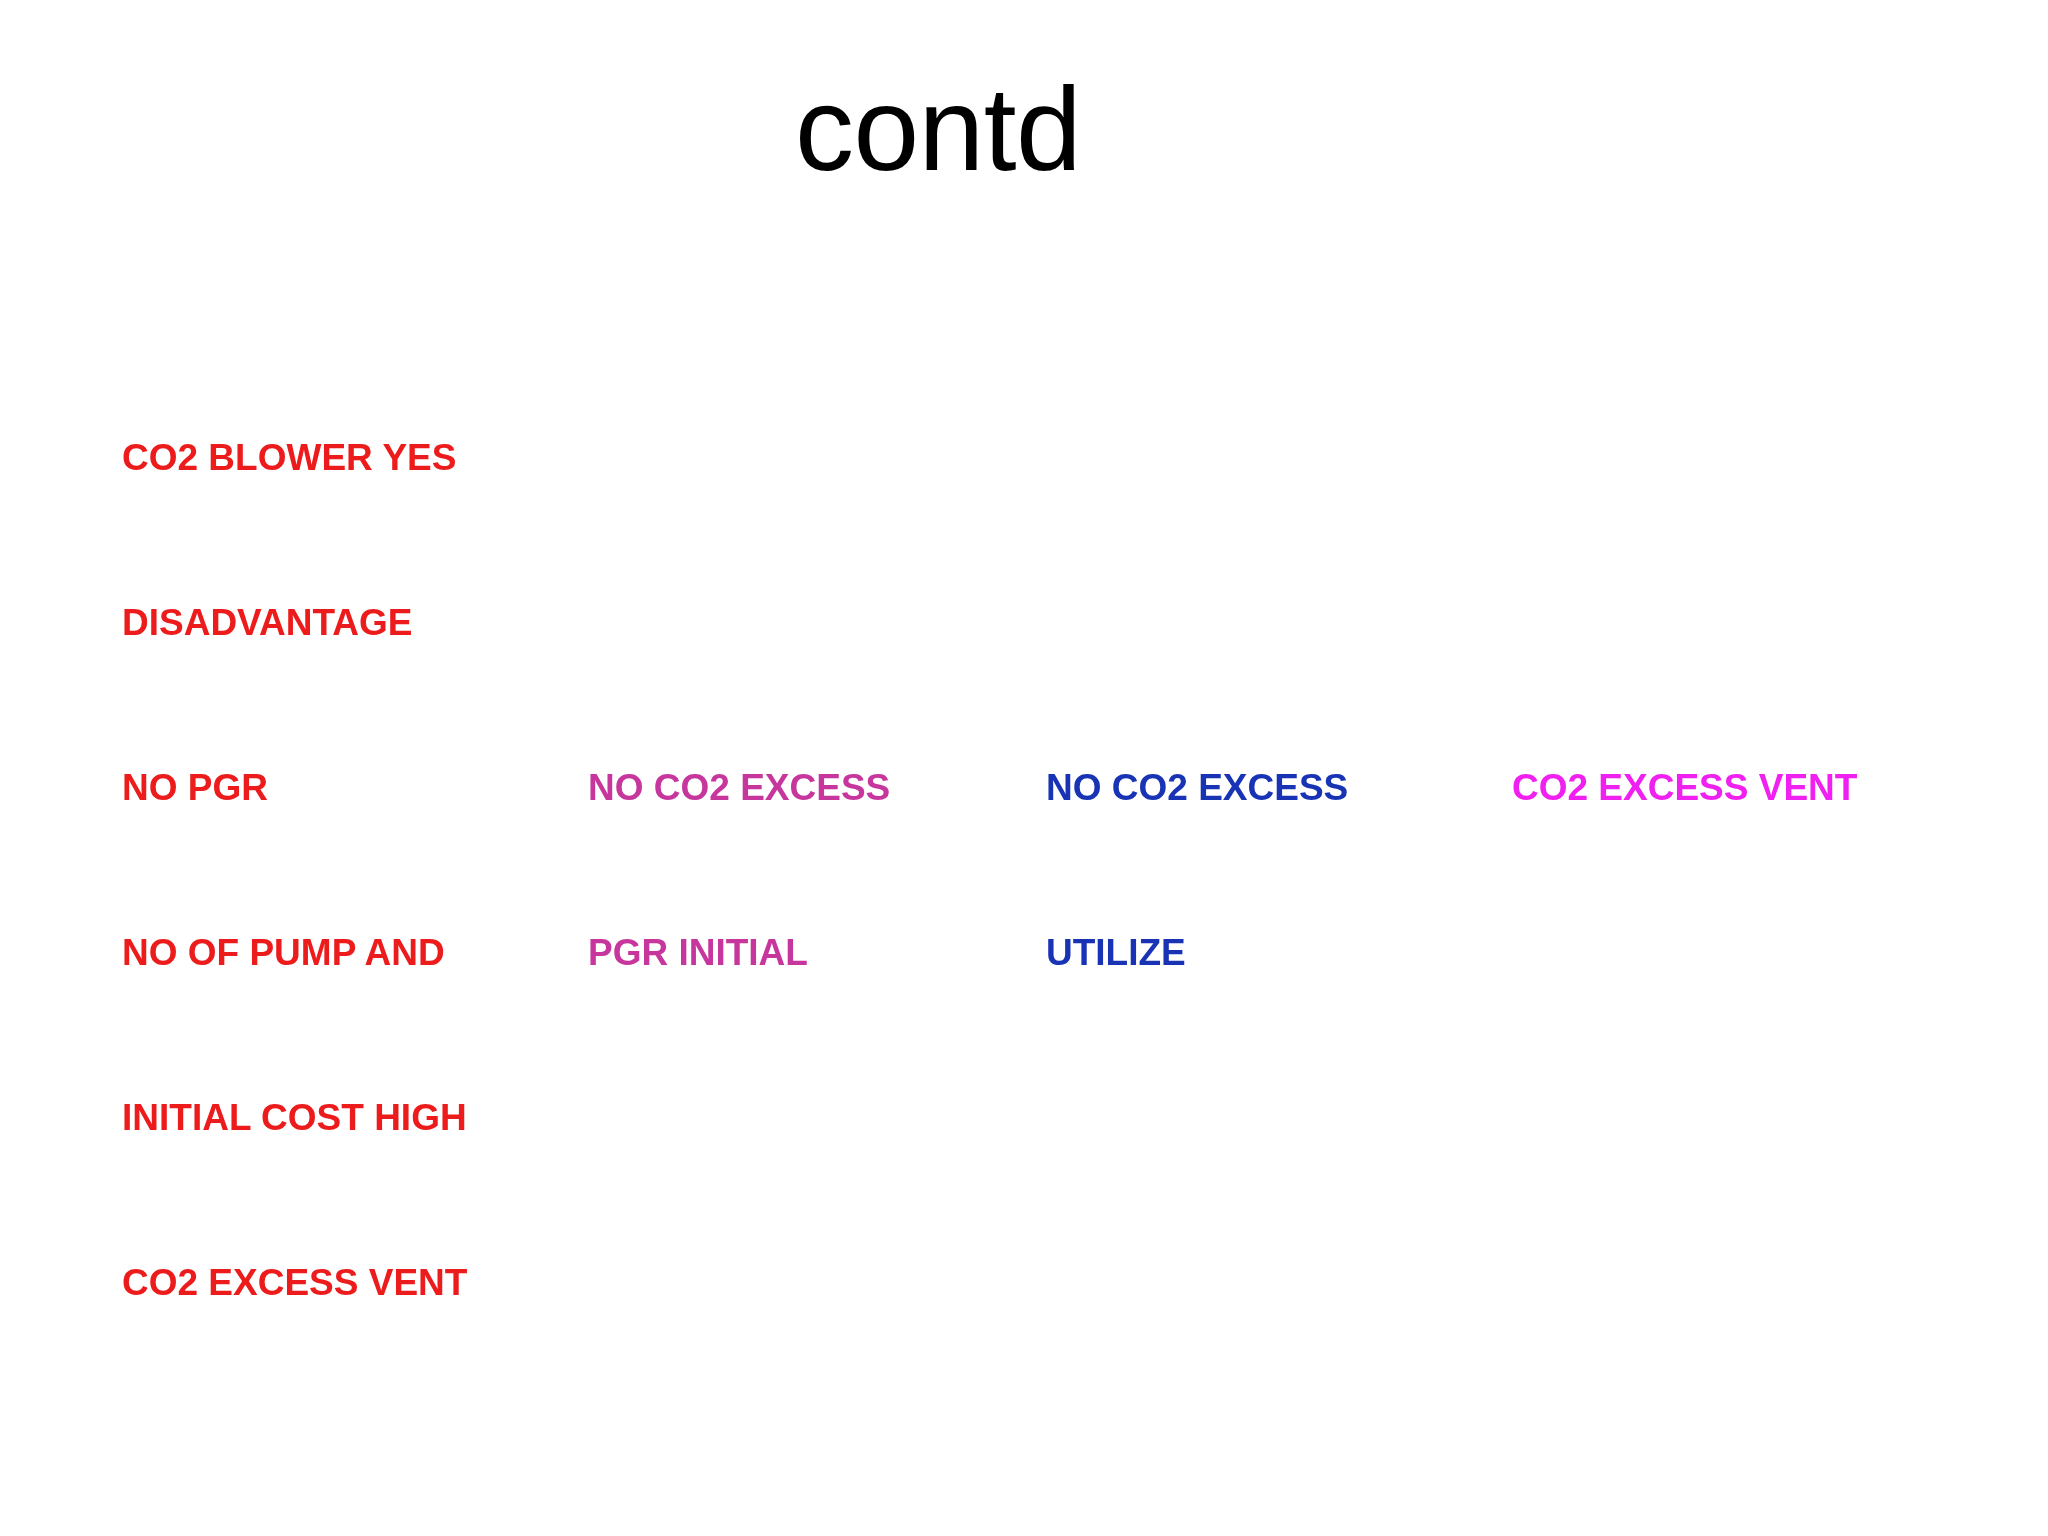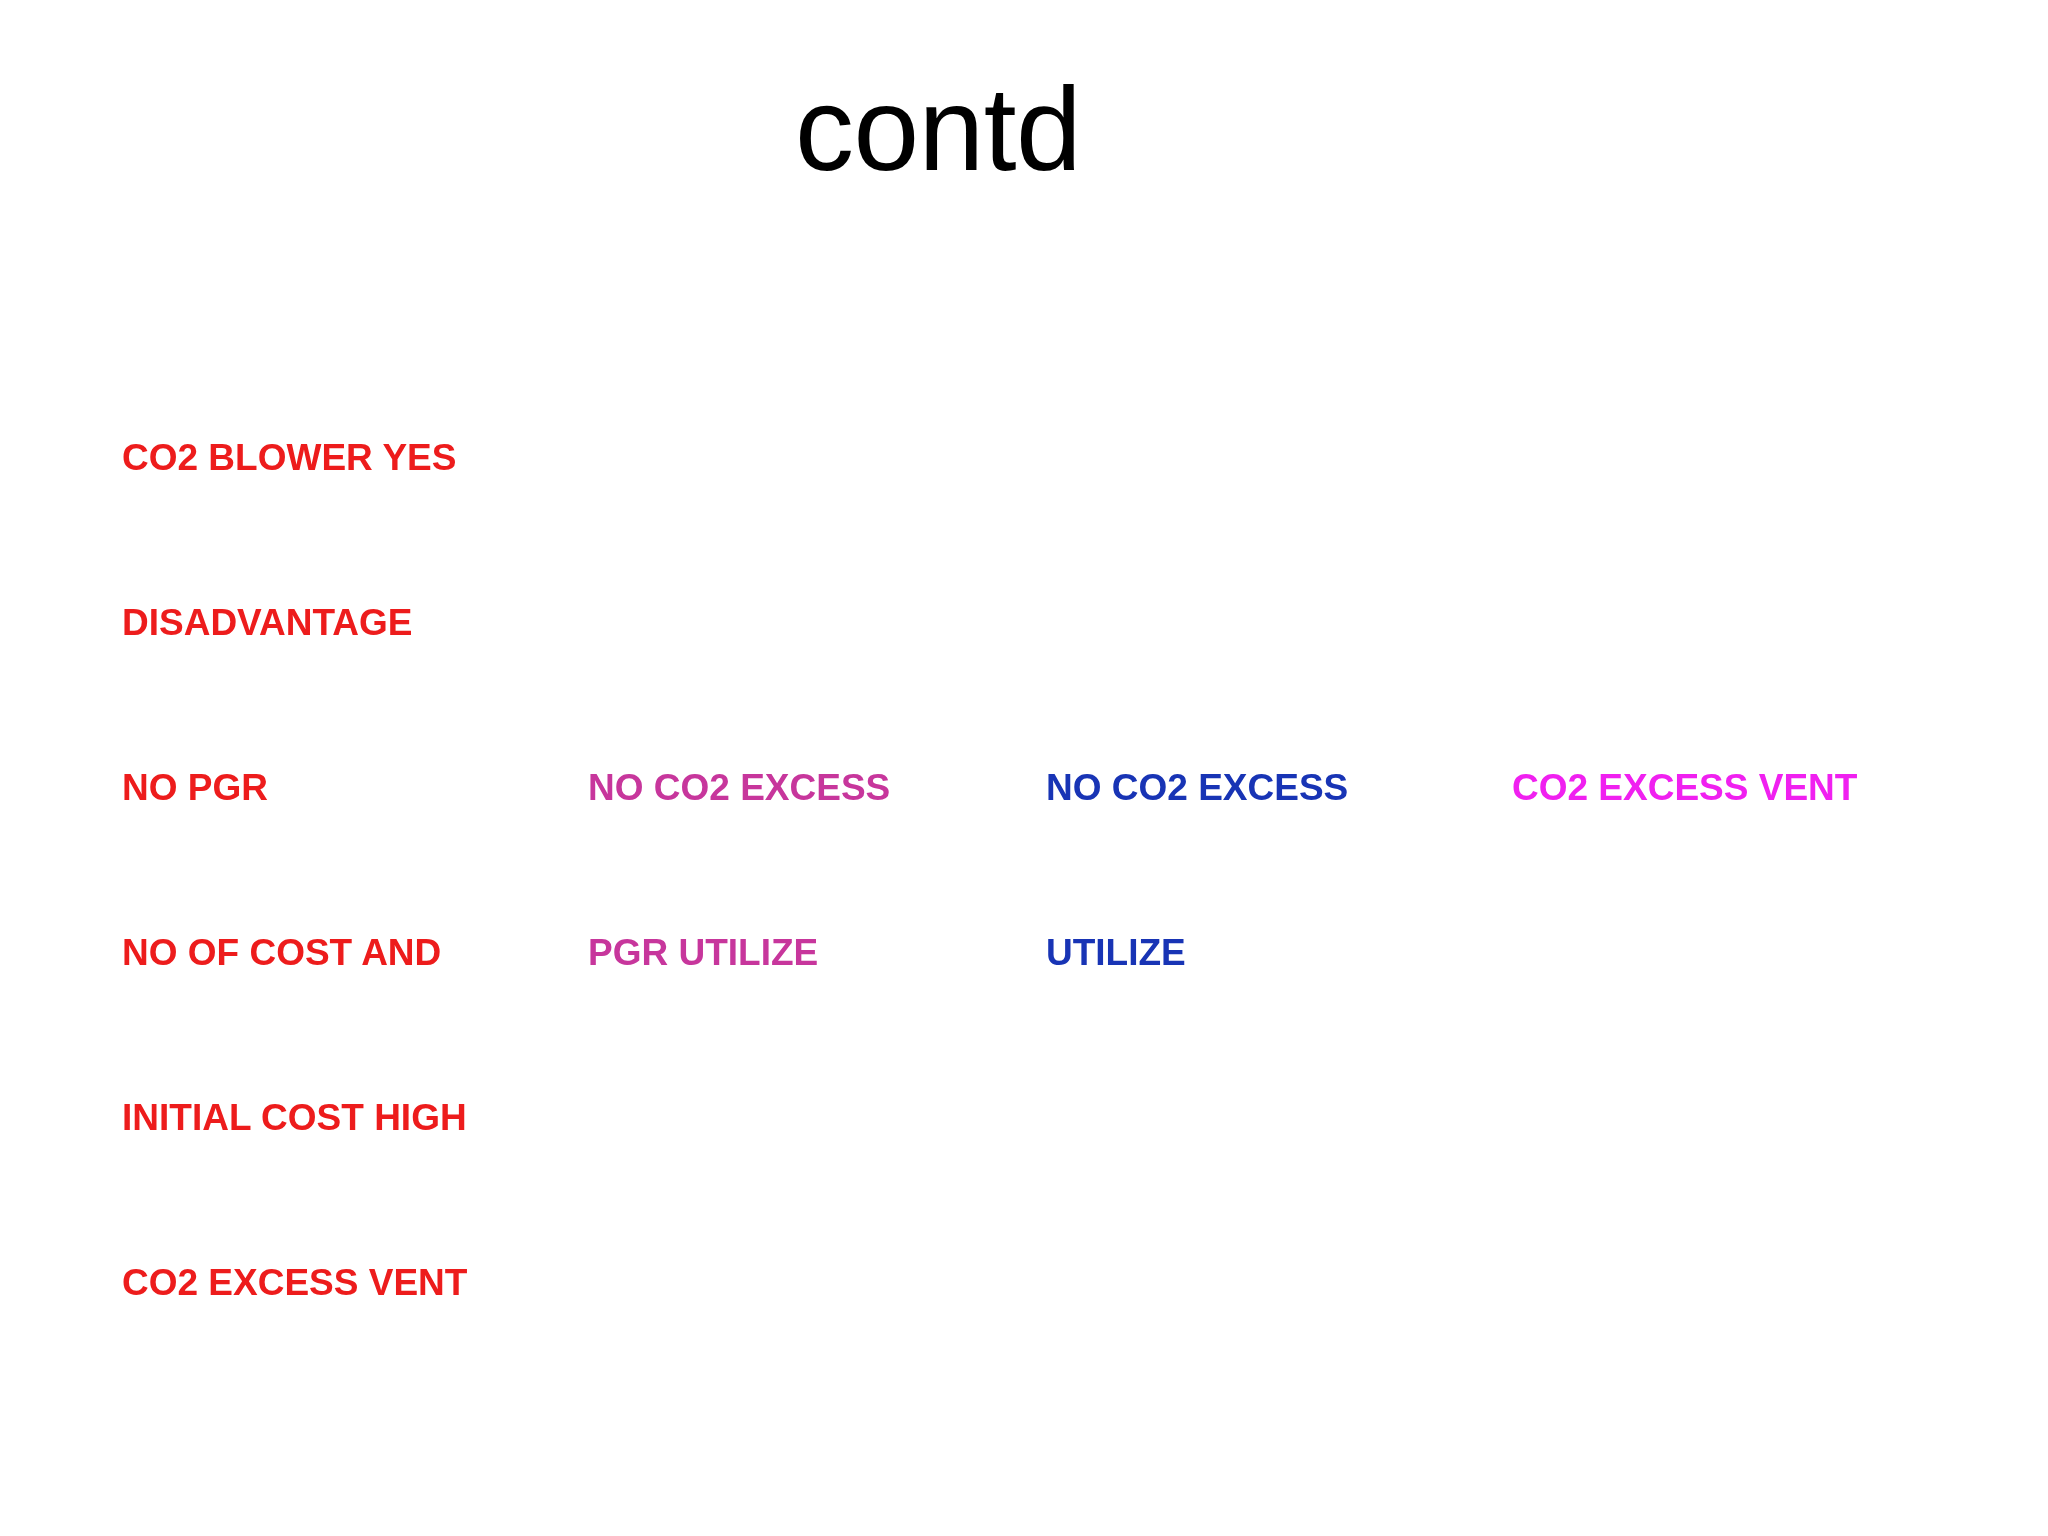--- a/index.html
+++ b/index.html
@@ -88,28 +88,28 @@
 <body>
 
 <div class="slide">
 
   <div class="slide-title">contd</div>
 
   <div class="col col-1" style="color: rgb(237, 28, 28);">
     <span class="line">CO2 BLOWER YES</span>
     <span class="line">DISADVANTAGE</span>
     <span class="line">NO PGR</span>
-    <span class="line">NO OF COST AND</span>
+    <span class="line">NO OF PUMP AND</span>
     <span class="line">INITIAL COST HIGH</span>
     <span class="line">CO2 EXCESS VENT</span>
   </div>
 
   <div class="col col-2" style="color: rgb(199, 54, 156);">
     <span class="line">NO CO2 EXCESS</span>
-    <span class="line">PGR UTILIZE</span>
+    <span class="line">PGR INITIAL</span>
   </div>
 
   <div class="col col-3" style="color: rgb(24, 52, 181);">
     <span class="line">NO CO2 EXCESS</span>
     <span class="line">UTILIZE</span>
   </div>
 
   <div class="col col-4" style="color: rgb(240, 32, 240);">
     <span class="line">CO2 EXCESS VENT</span>
   </div>

